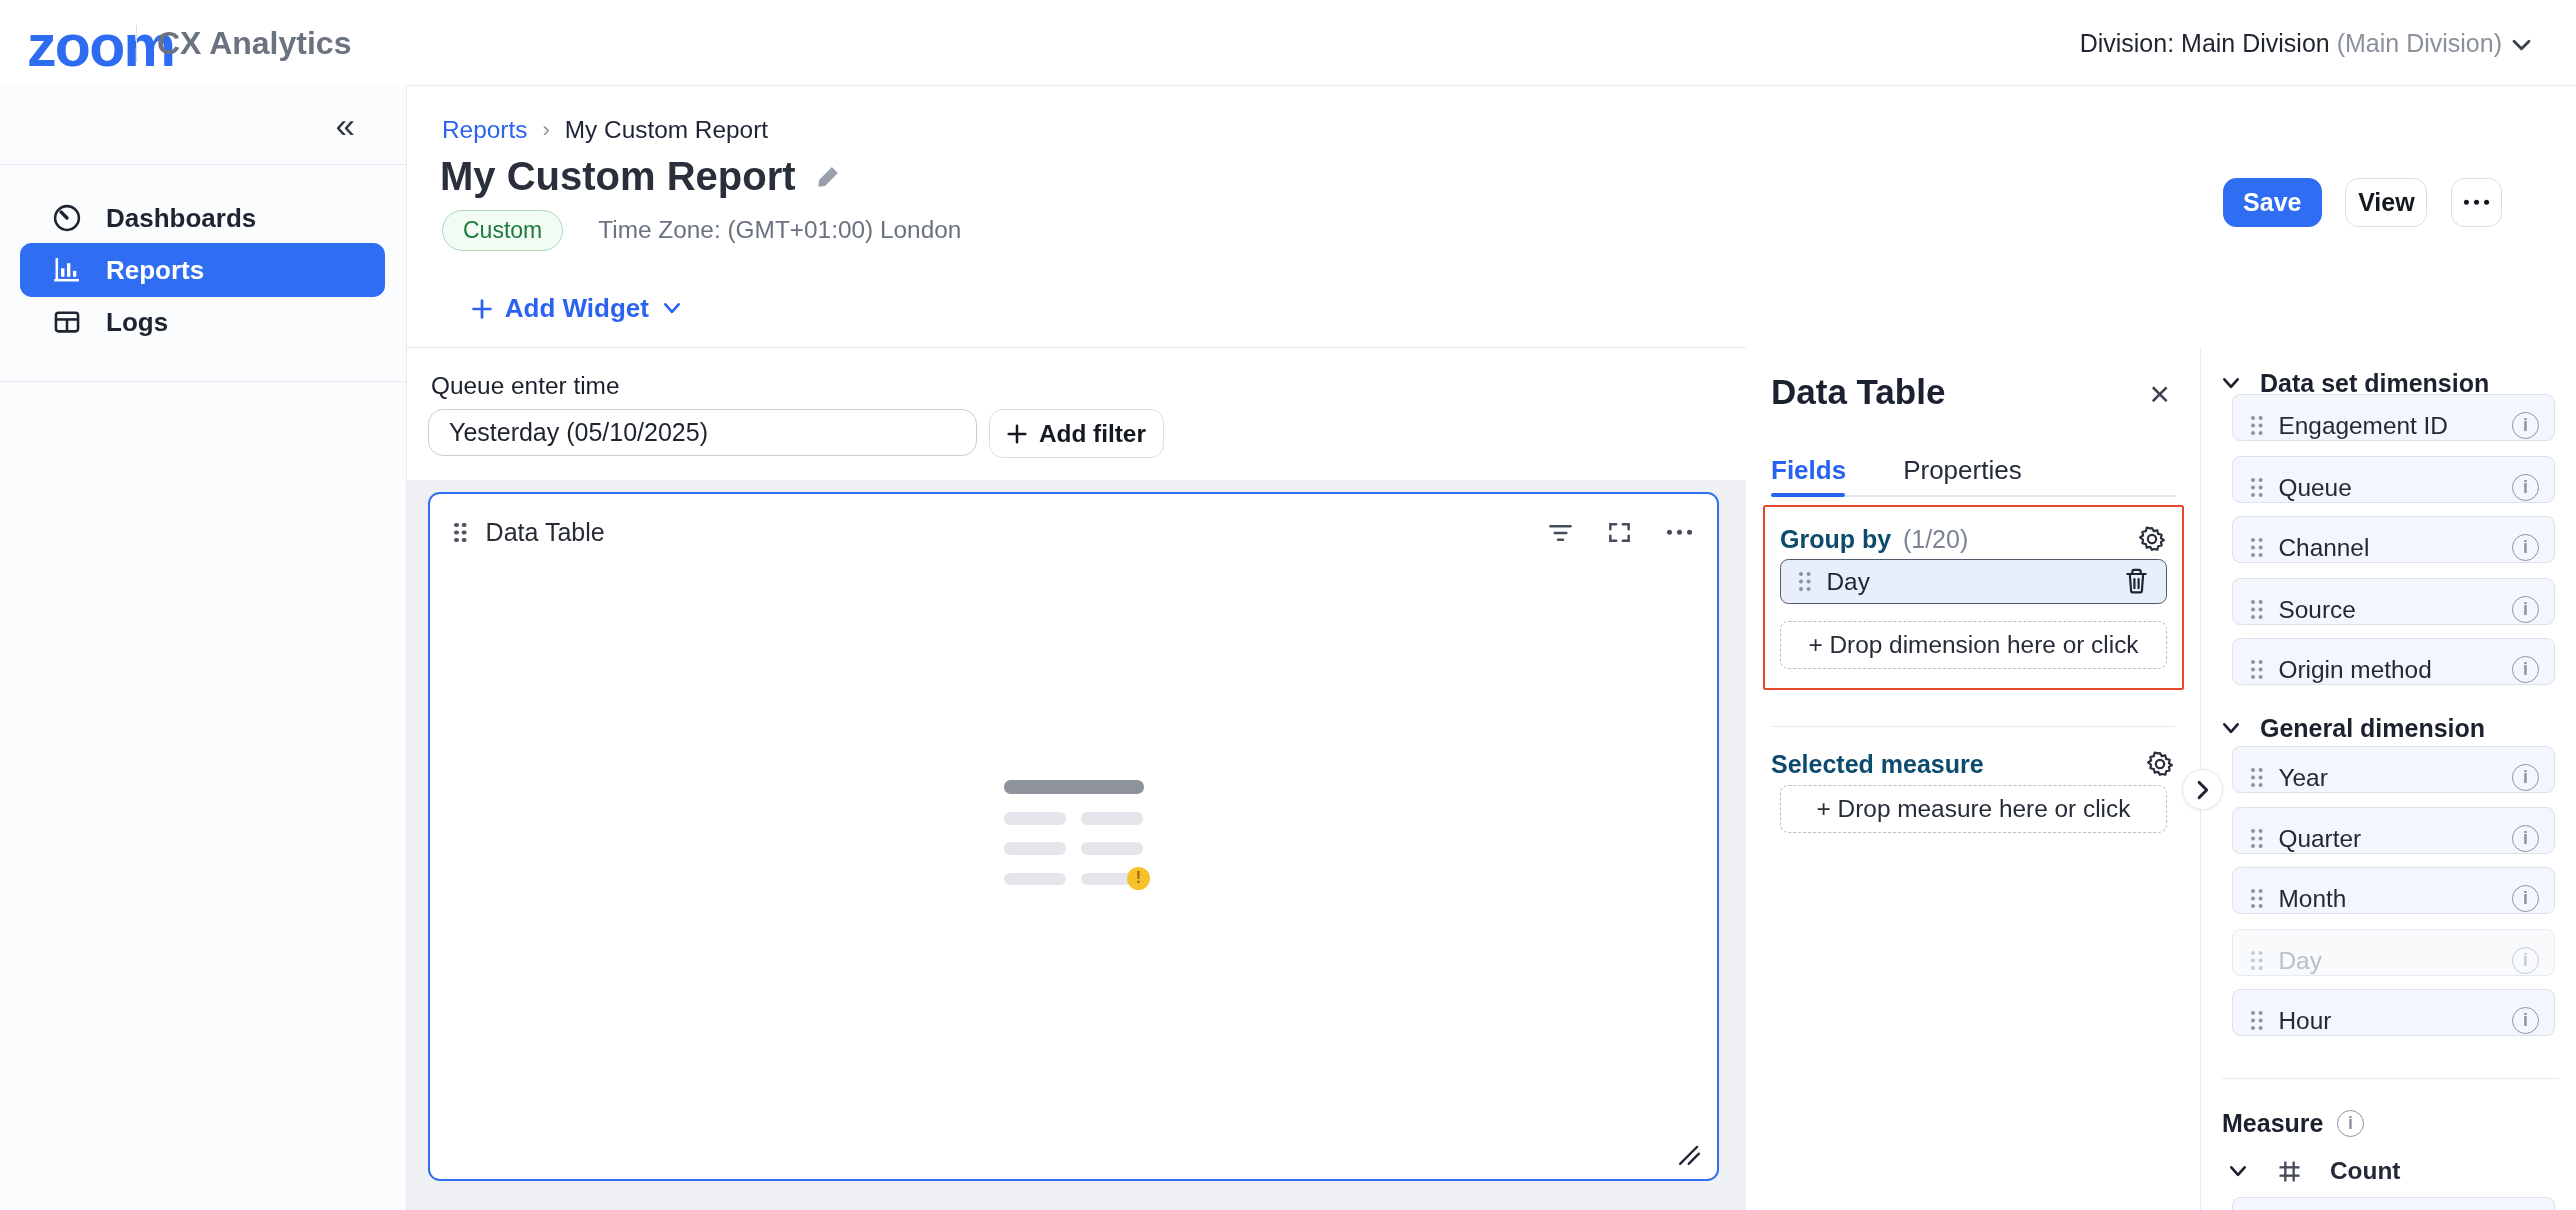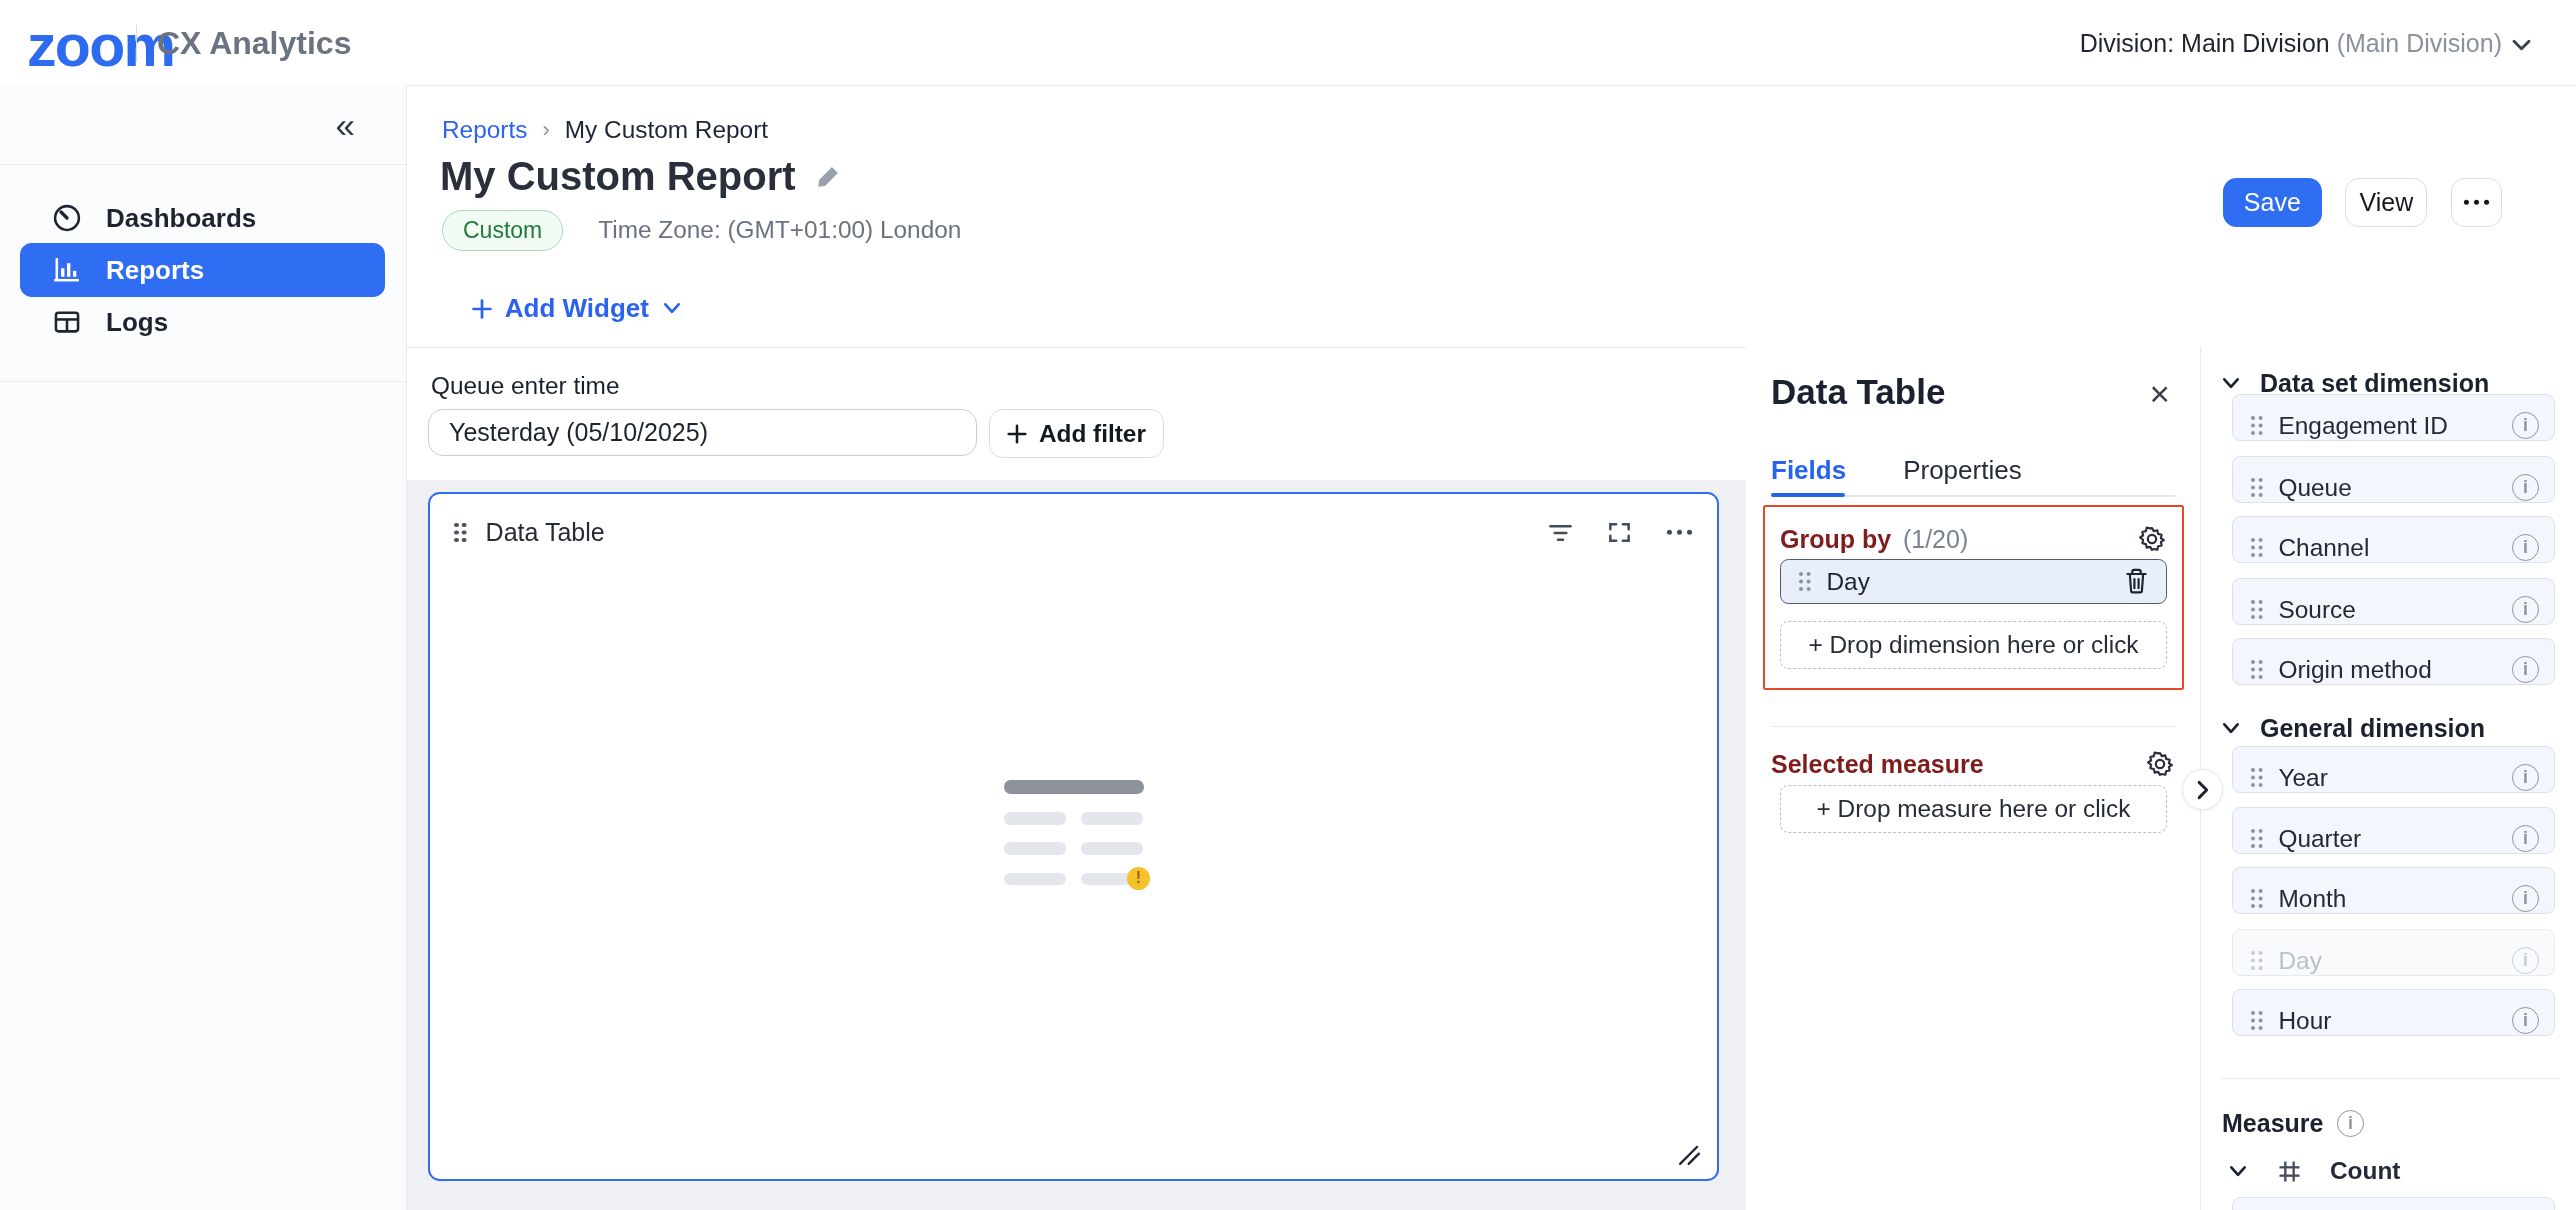--- a/index.html
+++ b/index.html
@@ -22,21 +22,21 @@
   
   .breadcrumb{position:absolute;left:442px;top:116px;font-size:24.4px;display:flex;align-items:center;gap:15px;}
   .crumb-link{color:#2a63f0;cursor:pointer;}
   .crumb-sep{color:#8b93a0;font-size:22px;}
   .crumb-current{color:#1d2433;}
   .page-title{position:absolute;left:440px;top:154px;font-size:40px;font-weight:700;color:#2a2f3c;display:flex;align-items:center;gap:18.5px;}
   .badge-row{position:absolute;left:442px;top:210px;display:flex;align-items:center;gap:35px;}
   .badge-custom{border:1.7px solid #abd9b6;background:#f3fbf5;color:#1d7a3a;font-size:23px;border-radius:841px;padding:5.9px 20px;}
   .timezone{font-size:24.4px;color:#6a7280;}
   .top-actions{position:absolute;right:74px;top:178px;display:flex;gap:23.6px;}
-  .btn{height:49px;border-radius:13.5px;font-size:25px;font-weight:400;display:flex;align-items:center;justify-content:center;cursor:pointer;box-sizing:border-box;}
+  .btn{height:49px;border-radius:13.5px;font-size:25px;font-weight:700;display:flex;align-items:center;justify-content:center;cursor:pointer;box-sizing:border-box;}
   .btn-primary{background:#2f6df2;color:#fff;width:99px;}
   .btn-secondary{background:#fff;border:1.7px solid #d8dce3;color:#14181f;width:82px;}
   .btn-more{background:#fff;border:1.7px solid #d8dce3;width:51px;color:#14181f;}
   .add-widget{position:absolute;left:471px;top:293px;display:flex;align-items:center;gap:11.8px;color:#2a63f0;font-size:26px;font-weight:600;cursor:pointer;}
   #header-rule{position:absolute;left:406px;top:347px;width:2170px;height:0.8px;background:#e7eaee;}
   
   .filter-label{position:absolute;left:431px;top:372px;font-size:24.4px;font-weight:500;color:#1a202c;}
   .date-input{position:absolute;left:428px;top:409px;width:549px;height:47px;border:1.7px solid #c6ccd6;border-radius:15px;background:#fff;box-sizing:border-box;font-size:25px;color:#1e2330;display:flex;align-items:center;padding-left:20px;cursor:text;}
   .add-filter{position:absolute;left:989px;top:409px;width:175px;height:49px;border:1.7px solid #d8dce3;border-radius:13.5px;background:#fff;box-sizing:border-box;font-size:24.4px;font-weight:600;color:#14181f;display:flex;align-items:center;justify-content:center;gap:11.8px;cursor:pointer;}
   
@@ -61,21 +61,21 @@
   #fields-panel{position:absolute;left:1746px;top:347px;width:455px;height:864px;background:#fff;border-right:0.8px solid #e7eaee;box-sizing:border-box;}
   .fp-title{position:absolute;left:25px;top:25px;font-size:35px;font-weight:700;color:#1b2130;}
   .fp-close{position:absolute;right:30px;top:29px;font-size:35px;color:#3a414e;line-height:1;cursor:pointer;}
   .fp-tabs{position:absolute;left:25px;top:108px;display:flex;gap:57px;font-size:26px;}
   .tab{padding-bottom:15px;cursor:pointer;color:#262c3a;font-weight:500;}
   .tab.active{color:#2563f0;font-weight:700;}
   .tab-track{position:absolute;left:25px;top:148px;width:404px;height:1.7px;background:#e4e7ec;}
   .tab-ink{position:absolute;left:25px;top:146px;width:74px;height:4.2px;background:#2563f0;border-radius:2.5px;}
   .redbox{position:absolute;left:17px;top:158px;width:421px;height:185px;border:2.5px solid #e8472b;border-radius:2.5px;box-sizing:border-box;}
   .groupby-row{position:absolute;left:34px;top:177px;width:387px;display:flex;align-items:center;}
-  .sec-title{font-size:25px;font-weight:700;color:#7f1d1d;}
+  .sec-title{font-size:25px;font-weight:700;color:#0c4a6e;}
   .sec-count{font-size:25px;color:#7b8392;margin-left:11.8px;}
   .gear{margin-left:auto;cursor:pointer;display:flex;}
   .day-chip{position:absolute;left:34px;top:212px;width:387px;height:45px;background:#e9eefb;border:1.7px solid #525a69;border-radius:8.4px;box-sizing:border-box;display:flex;align-items:center;padding:0 17px;cursor:grab;}
   .day-chip .lbl{font-size:24.4px;color:#1e242f;margin-left:15px;}
   .trash{margin-left:auto;cursor:pointer;display:flex;}
   .dropzone{position:absolute;left:34px;width:387px;height:48px;border:1.7px dashed #b7bec9;border-radius:8.4px;box-sizing:border-box;display:flex;align-items:center;justify-content:center;font-size:24.4px;color:#262c38;cursor:pointer;background:#fff;}
   .fp-divider{position:absolute;left:25px;top:379px;width:404px;height:0.8px;background:#e7eaee;}
   .selmeasure-row{position:absolute;left:25px;top:402px;width:404px;display:flex;align-items:center;}
   .collapse-circle{position:absolute;left:2182px;top:769px;width:39px;height:39px;border-radius:50%;background:#fff;border:0.8px solid #e4e7ed;box-shadow:0 0.8px 3.4px rgba(40,50,70,.08);display:flex;align-items:center;justify-content:center;cursor:pointer;z-index:5;}
   

